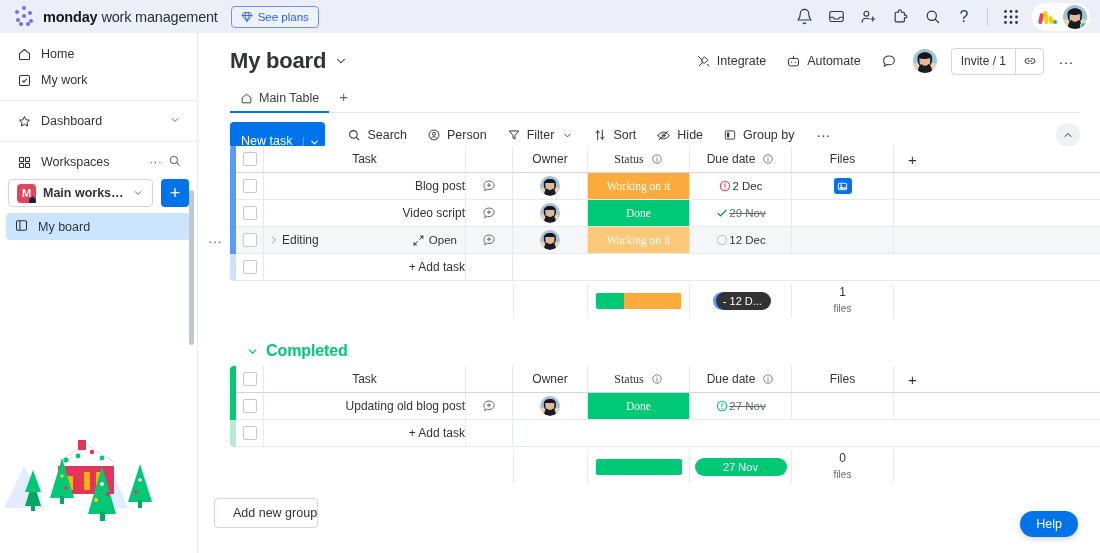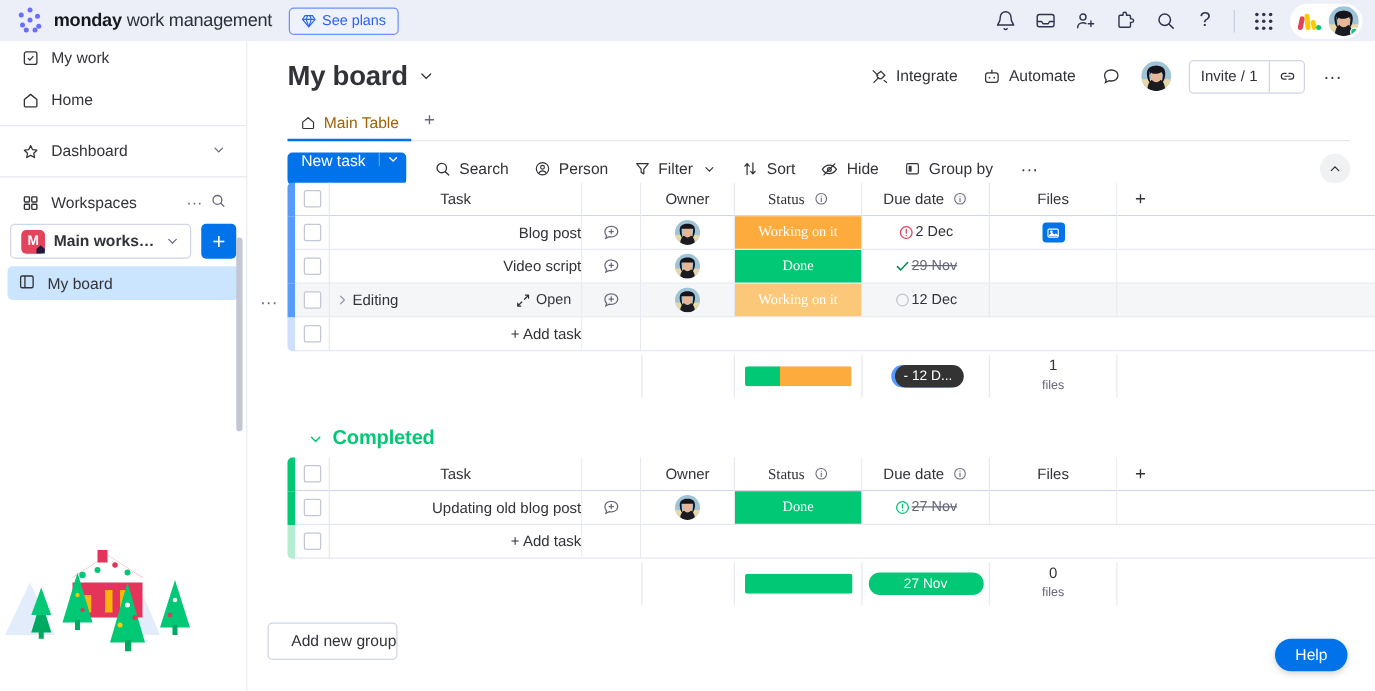--- a/index.html
+++ b/index.html
@@ -121,30 +121,30 @@
     border-left: 1px solid #d0d4e4; cursor: pointer; color: #323338;
   }
   .dots-btn {
     width: 28px; height: 28px; border-radius: 4px; display: flex; align-items: center;
     justify-content: center; color: #323338; cursor: pointer; margin-left: 4px; font-size: 15px;
   }
 
   .tabs { display: flex; align-items: flex-end; margin-top: 9px; border-bottom: 1px solid #e6e9ef; position: relative; }
   .tab {
     display: flex; align-items: center; gap: 6px; padding: 4px 10px 7px; font-size: 12.5px;
-    color: #a16207; cursor: pointer; position: relative; font-weight: 500;
+    color: #404040; cursor: pointer; position: relative; font-weight: 500;
   }
   .tab.active::after {
     content: ""; position: absolute; left: 0; right: 0; bottom: -1px; height: 2px; background: #0073ea;
   }
   .tab-add { padding: 4px 10px 7px; font-size: 15px; color: #676879; cursor: pointer; }
 
   .toolbar { display: flex; align-items: center; gap: 4px; padding: 9px 20px 0 32px; }
   .newtask {
-    display: flex; align-items: flex-start; background: #0073ea; border-radius: 4px;
+    display: flex; align-items: flex-end; background: #0073ea; border-radius: 4px;
     height: 26px; overflow: hidden; cursor: pointer; margin-right: 10px;
   }
   .newtask .nt-lbl { color: #fff; font-size: 12.5px; display: flex; align-items: center; padding: 0 11px; font-weight: 400; }
   .newtask .nt-chev {
     width: 22px; display: flex; align-items: center; justify-content: center;
     border-left: 1px solid rgba(255,255,255,.35); color: #fff;
   }
   .tool {
     display: flex; align-items: center; gap: 6px; height: 26px; padding: 0 8px;
     border-radius: 4px; font-size: 12.5px; color: #323338; cursor: pointer;
@@ -341,36 +341,36 @@
               <path d="M10.5 14c0 9 1.5 14 3 16-4-2-6-8-6-14 0-6 4-10 12.5-10S32 10 32 16c0 6-2 12-6 14 1.5-2 3-7 3-16z" fill="#15151b"></path>
             </g>
           </svg>
           <div class="online-dot"></div>
         </div>
       </div>
     </div>
   </div>
 
   <div class="sidebar">
+    <div class="side-item first">
+      <span class="sic">
+        <svg width="15" height="15" viewBox="0 0 24 24" fill="none" stroke="#323338" stroke-width="1.7" stroke-linejoin="round">
+            <path d="M4 10.5 12 4l8 6.5V19a1 1 0 0 1-1 1H5a1 1 0 0 1-1-1z"></path>
+          </svg>
+      </span>
+      <span>Home</span>
+    </div>
     <div class="side-item">
       <span class="sic">
         <svg width="15" height="15" viewBox="0 0 24 24" fill="none" stroke="#323338" stroke-width="1.7" stroke-linejoin="round">
             <rect x="4" y="4" width="16" height="16" rx="2.5"></rect>
             <path d="m8.5 12 2.5 2.5 4.5-5"></path>
           </svg>
       </span>
       <span>My work</span>
-    </div>
-    <div class="side-item first">
-      <span class="sic">
-        <svg width="15" height="15" viewBox="0 0 24 24" fill="none" stroke="#323338" stroke-width="1.7" stroke-linejoin="round">
-            <path d="M4 10.5 12 4l8 6.5V19a1 1 0 0 1-1 1H5a1 1 0 0 1-1-1z"></path>
-          </svg>
-      </span>
-      <span>Home</span>
     </div>
 
     <div class="side-divider"></div>
 
     <div class="side-item">
       <span class="sic">
         <svg width="15" height="15" viewBox="0 0 24 24" fill="none" stroke="#323338" stroke-width="1.6" stroke-linejoin="round">
             <path d="m12 4 2.5 5.2 5.5.7-4 3.9 1 5.5-5-2.8-5 2.8 1-5.5-4-3.9 5.5-.7z"></path>
           </svg>
       </span>

